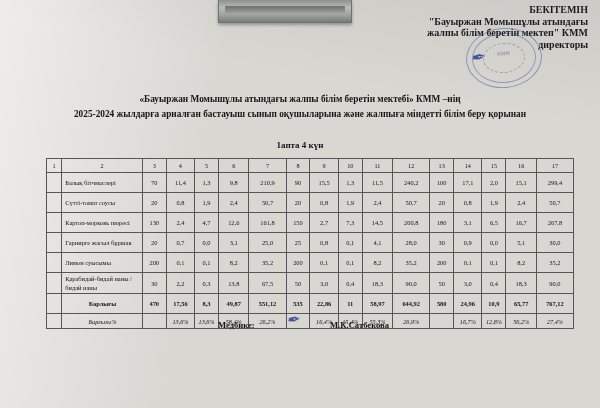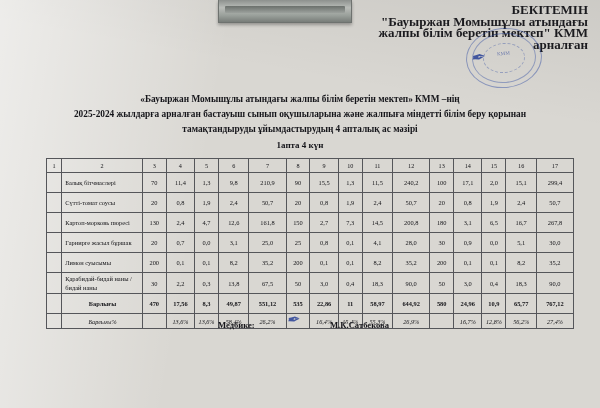--- a/index.html
+++ b/index.html
@@ -45,21 +45,21 @@
     border-radius: 1px;
   }
 
   
   .approval {
     position: absolute;
     right: 12px;
     top: 4px;
     width: 300px;
     text-align: right;
-    font-size: 13px;
+    font-size: 10px;
     line-height: 11.5px;
     color: #1b1b1f;
   }
   .approval .ln { display: block; white-space: nowrap; }
   .approval .bold { font-weight: bold; }
   .approval .datel {
     display: block;
     margin-top: 1px;
     letter-spacing: 0.4px;
   }
@@ -210,32 +210,31 @@
 <div id="page">
 
   <div class="top-bar">
     <div class="slot"></div>
   </div>
 
   <div class="approval">
     <span class="ln bold">БЕКІТЕМІН</span>
     <span class="ln bold">"Бауыржан Момышұлы атындағы</span>
     <span class="ln bold">жалпы білім беретін мектеп" КММ</span>
-    <span class="ln bold">арналған</span>
+    <span class="ln bold">директоры</span>
   </div>
 
   <div class="stamp">
     <div class="stamp-txt">КММ</div>
   </div>
   <div class="sig-top">✒</div>
 
   <div class="title">
-    <div>«Бауыржан Момышұлы атындағы жалпы білім беретін мектеп» КММ –нің</div>
+    <div>«Бауыржан Момышұлы атындағы жалпы білім беретін мектебі» КММ –нің</div>
     <div>2025-2024 жылдарға арналған бастауыш сынып оқушыларына және жалпыға міндетті білім беру қорынан</div>
-    <div>тамақтандыруды ұйымдастырудың 4 апталық ас мәзірі</div>
   </div>
 
   <div class="subtitle-date">1апта 4 күн</div>
 
   <div class="tbl-wrap">
     <table>
       <colgroup>
         <col style="width:14px">
         <col style="width:74px">
         <col style="width:22px">

